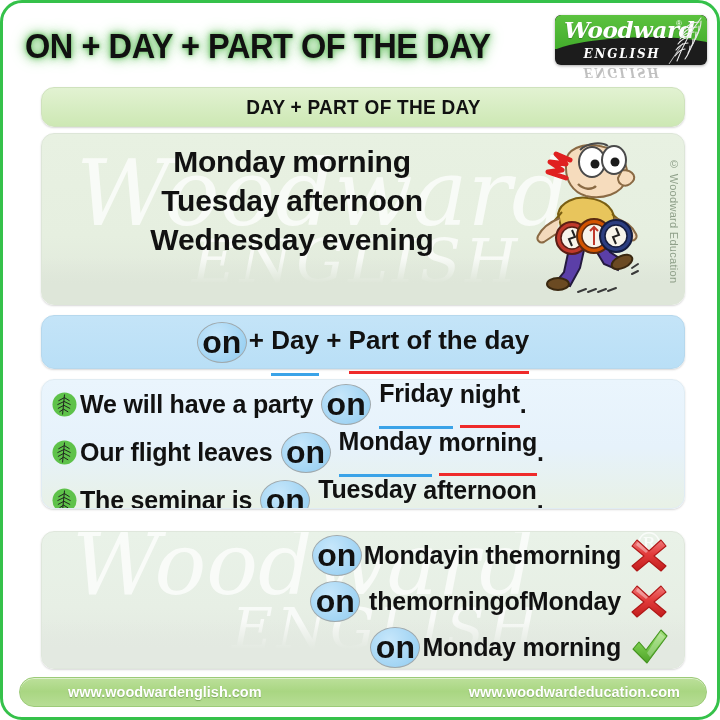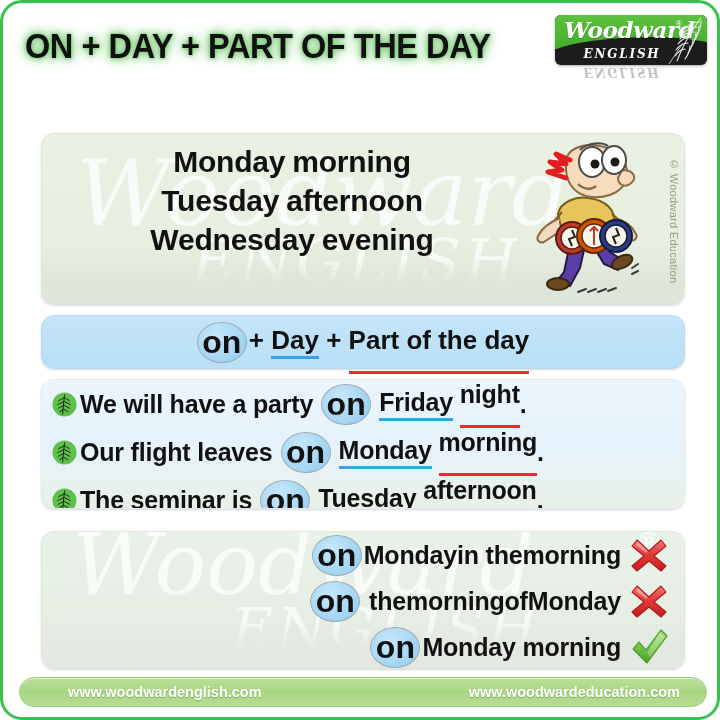--- a/index.html
+++ b/index.html
@@ -212,21 +212,21 @@
     border-radius: 50%;
     background: radial-gradient(circle at 38% 32%, #c7e7fb 0%, #9fd3f3 72%, #8cc8ee 100%);
     border: 1px solid #9fa9ad;
   }
   .on-chip .lbl {
     position: absolute; left: 0; top: 0;
     width: 50px; height: 41px;
     display: flex; align-items: center; justify-content: center;
     font-size: 32px; font-weight: bold; color: #111;
   }
-  .u-blue { border-bottom: 3px solid #3aa3e8; padding-bottom: 1px; }
+  .u-blue { border-bottom: 3px solid #3aa3e8; padding-bottom: 18px; }
   .u-red  { border-bottom: 3px solid #ef2a2a; padding-bottom: 16px; }
 
   
   #examples {
     top: 376px; height: 130px;
     background: linear-gradient(180deg,#eaf5fd 0%, #e6f2fb 52%, #e8f1e6 100%);
     border: 1px solid #e0ecf3;
     overflow: hidden;
   }
   .ex-row {
@@ -327,20 +327,23 @@
           </g>
           <path d="M8 49 L 22 28" stroke="#bdbdbd" stroke-width="1" fill="none"></path>
         </svg>
       </div>
       <div id="logo-reflect">
         <span class="rf">ENGLISH</span>
       </div>
     </div>
   </div>
 
+  <div id="subtitle-bar" class="panel">
+    <div id="subtitle-text">DAY  +  PART OF THE DAY</div>
+  </div>
 
   <div id="daybox" class="panel">
     <div class="watermark" id="wm1">Woodward</div>
     <div class="watermark" id="wm2">ENGLISH</div>
     <div id="daybox-fade"></div>
 
     <div id="daylist">
       <div class="dayline">
         <span>Monday</span><span class="sp"></span><span>morning</span>
       </div>

